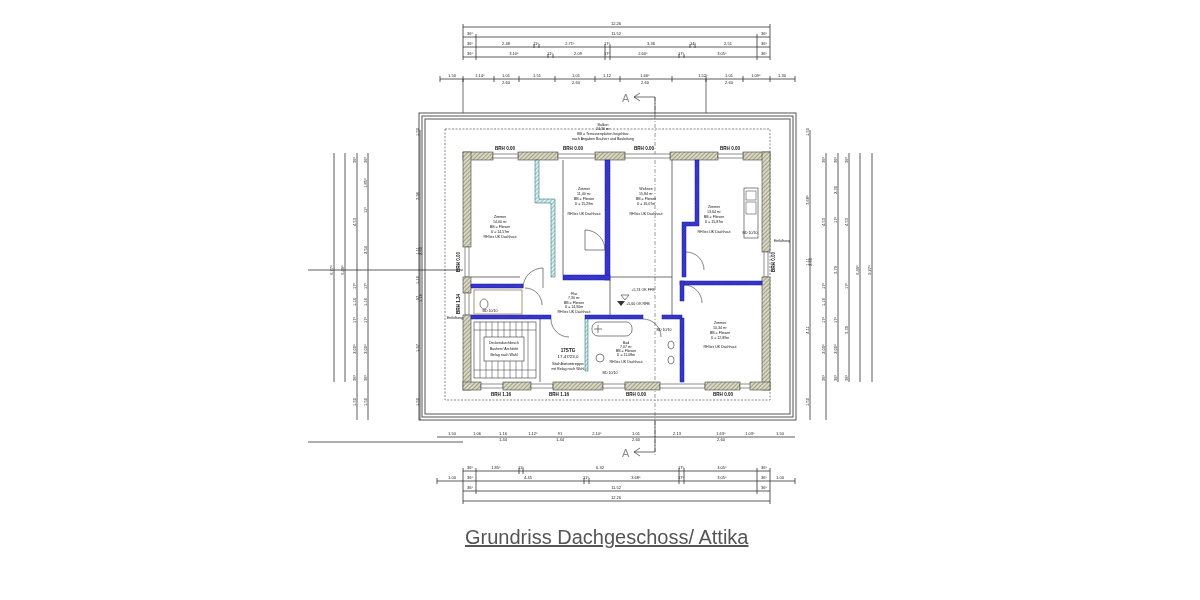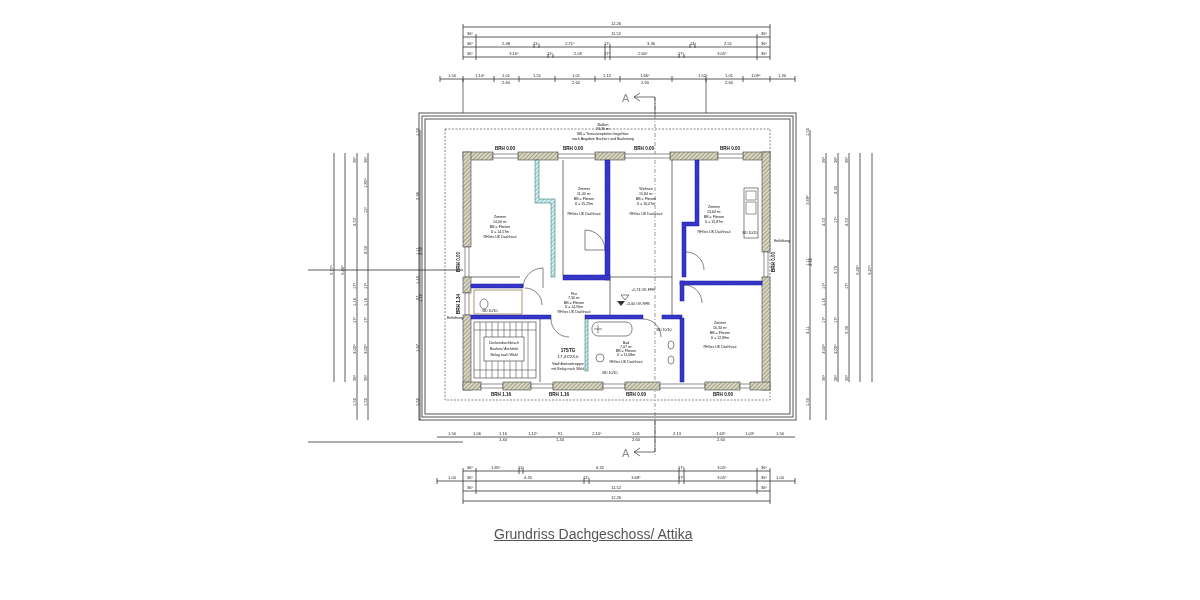--- a/index.html
+++ b/index.html
@@ -11,21 +11,21 @@
   .roomtxt { font-family:"Liberation Sans", sans-serif; font-size:3.6px; fill:#111; text-anchor:middle; }
   .brh { font-family:"Liberation Sans", sans-serif; font-size:4.6px; fill:#111; text-anchor:middle; font-weight:bold; }
   .outer { fill:none; stroke:#555; stroke-width:1; }
   .wall { fill:url(#hatch); stroke:#444; stroke-width:0.6; }
   .blue { fill:url(#bhatch); stroke:#1a1aa0; stroke-width:0.5; }
   .teal { fill:url(#thatch); stroke:#1a6060; stroke-width:0.5; }
   .thin { stroke:#333; stroke-width:0.7; fill:none; }
   .win { fill:#fff; stroke:#444; stroke-width:0.6; }
   .door { fill:none; stroke:#333; stroke-width:0.6; }
   .section { font-family:"Liberation Sans", sans-serif; font-size:11px; fill:#888; }
-  #title { position:absolute; left:494px; top:526px; font-size:14px; color:#555; text-decoration:underline; letter-spacing:0px; }
+  #title { position:absolute; left:465px; top:526px; font-size:20px; color:#555; text-decoration:underline; letter-spacing:0px; }
 </style>
 </head>
 <body>
 
 <svg id="plan" viewBox="0 0 1200 600" xmlns="http://www.w3.org/2000/svg">
   <defs>
     <pattern id="hatch" patternUnits="userSpaceOnUse" width="3" height="3" patternTransform="rotate(45)">
       <rect width="3" height="3" fill="#d8d6c0"></rect>
       <line x1="0" y1="0" x2="0" y2="3" stroke="#6b6a50" stroke-width="1"></line>
     </pattern>

